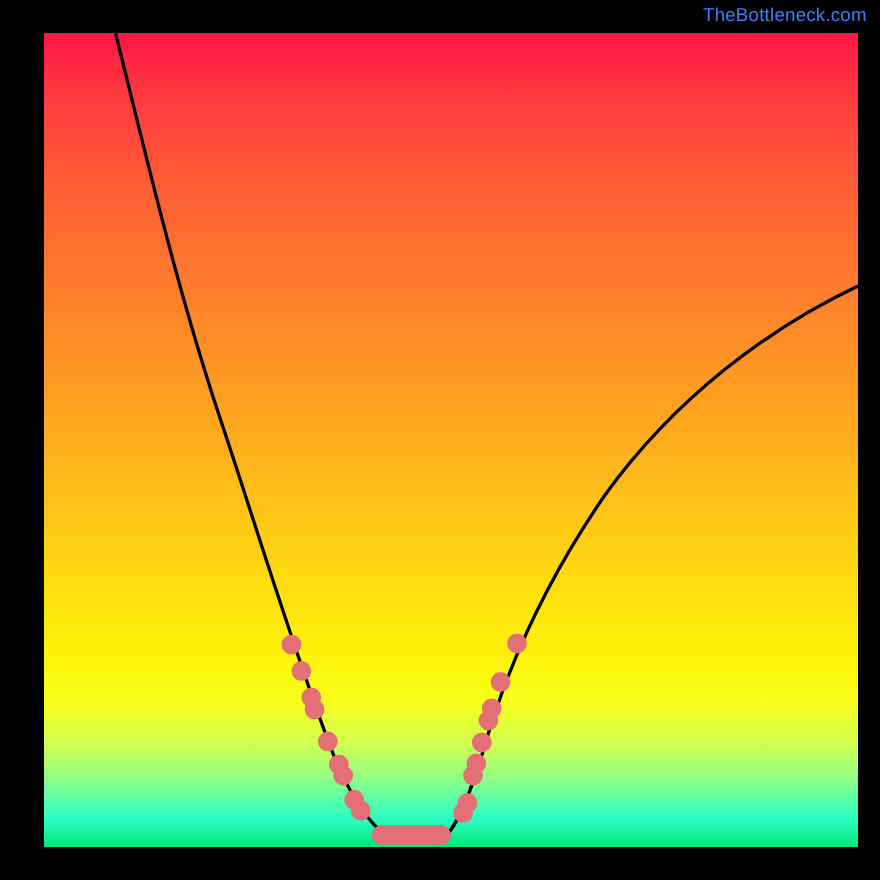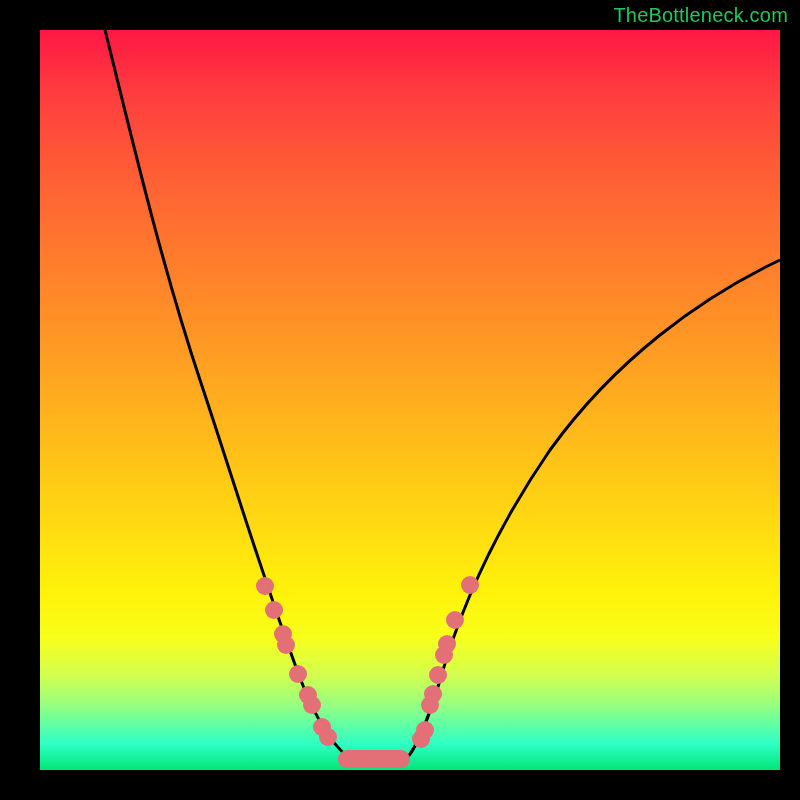--- a/index.html
+++ b/index.html
@@ -38,22 +38,22 @@
       #9bff7e 91%,
       #5effa6 94%,
       #2effc4 96.5%,
       #00e676 100%
     );
   }
   .watermark {
     position: absolute;
     top: 4px;
     right: 12px;
-    color: #22c55e;
-    font-size: 20px;
+    color: #3b82f6;
+    font-size: 17px;
     font-weight: 400;
     letter-spacing: 0.2px;
     user-select: none;
   }
   svg.curve {
     position: absolute;
     left: 0; top: 0;
     width: 740px; height: 740px;
     overflow: visible;
   }

